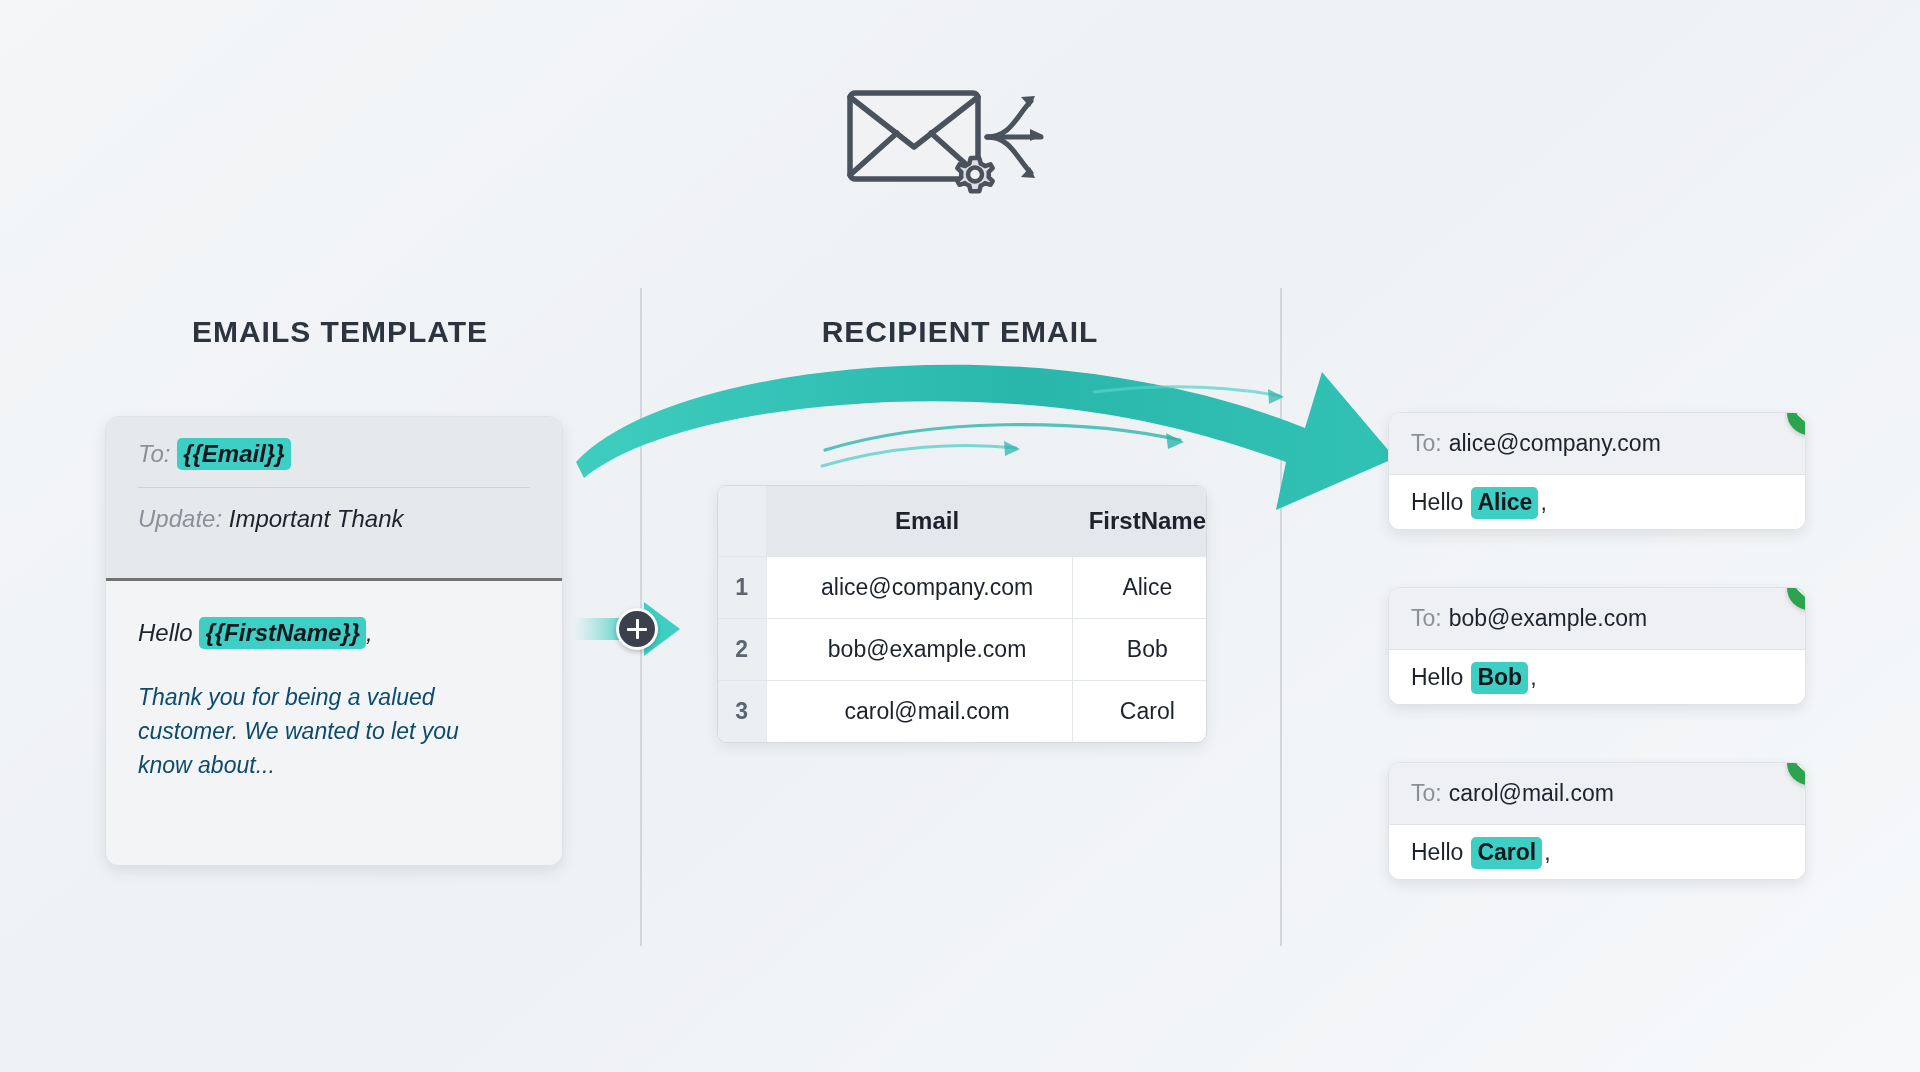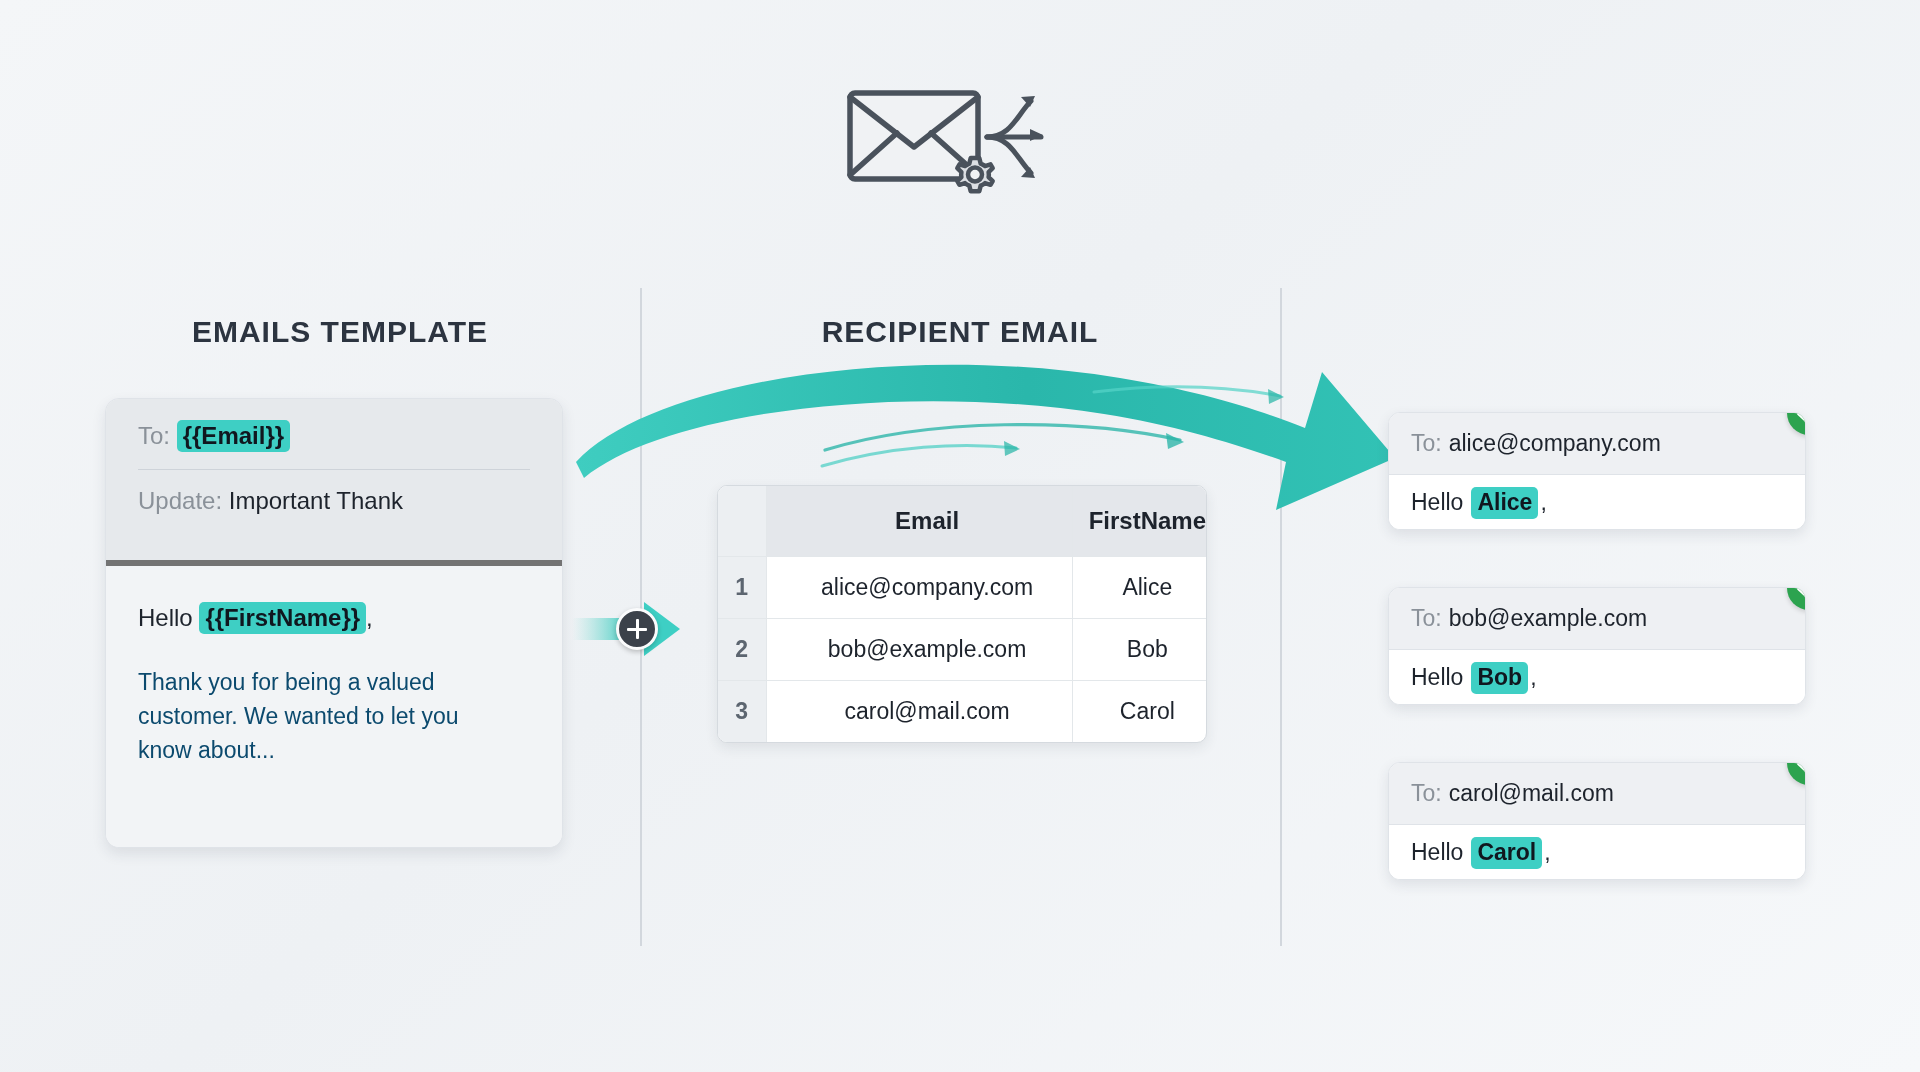--- a/index.html
+++ b/index.html
@@ -38,26 +38,27 @@
     width: 2px;
     background: #d2d7dd;
     top: 288px; height: 658px;
   }
   #div-1 { left: 640px; }
   #div-2 { left: 1280px; }
 
   
   #template-card {
     position: absolute;
-    left: 105px; top: 398px; width: 458px; height: 450px;
+    left: 105px; top: 416px; width: 458px; height: 450px;
     border-radius: 14px;
     background: #f5f6f8;
     border: 1px solid #dfe3e8;
     box-shadow: 0 6px 14px rgba(40,50,65,0.10);
     overflow: hidden;
+    font-style: italic;
   }
   #template-head {
     background: #e6e9ec;
     padding: 22px 32px 12px 32px;
     height: 161px;
   }
   .tpl-line {
     font-size: 24px;
     color: #1d232c;
     line-height: 1.25;
@@ -70,21 +71,21 @@
     font-weight: bold;
     border-radius: 5px;
     padding: 2px 6px 3px 6px;
   }
   #tpl-rule {
     height: 1px; background: #ced3d9;
     margin: 18px 0 16px 0;
   }
   #template-body {
     background: #f2f4f6;
-    border-top: 6px solid #737373;
+    border-top: 3px solid #737373;
     padding: 38px 32px 0 32px;
     height: 289px;
   }
   #tpl-greeting { font-size: 24px; color: #1d232c; white-space: nowrap; }
   #tpl-para {
     margin-top: 34px;
     font-size: 23px;
     line-height: 1.47;
     color: #0c4a6e;
     max-width: 360px;

